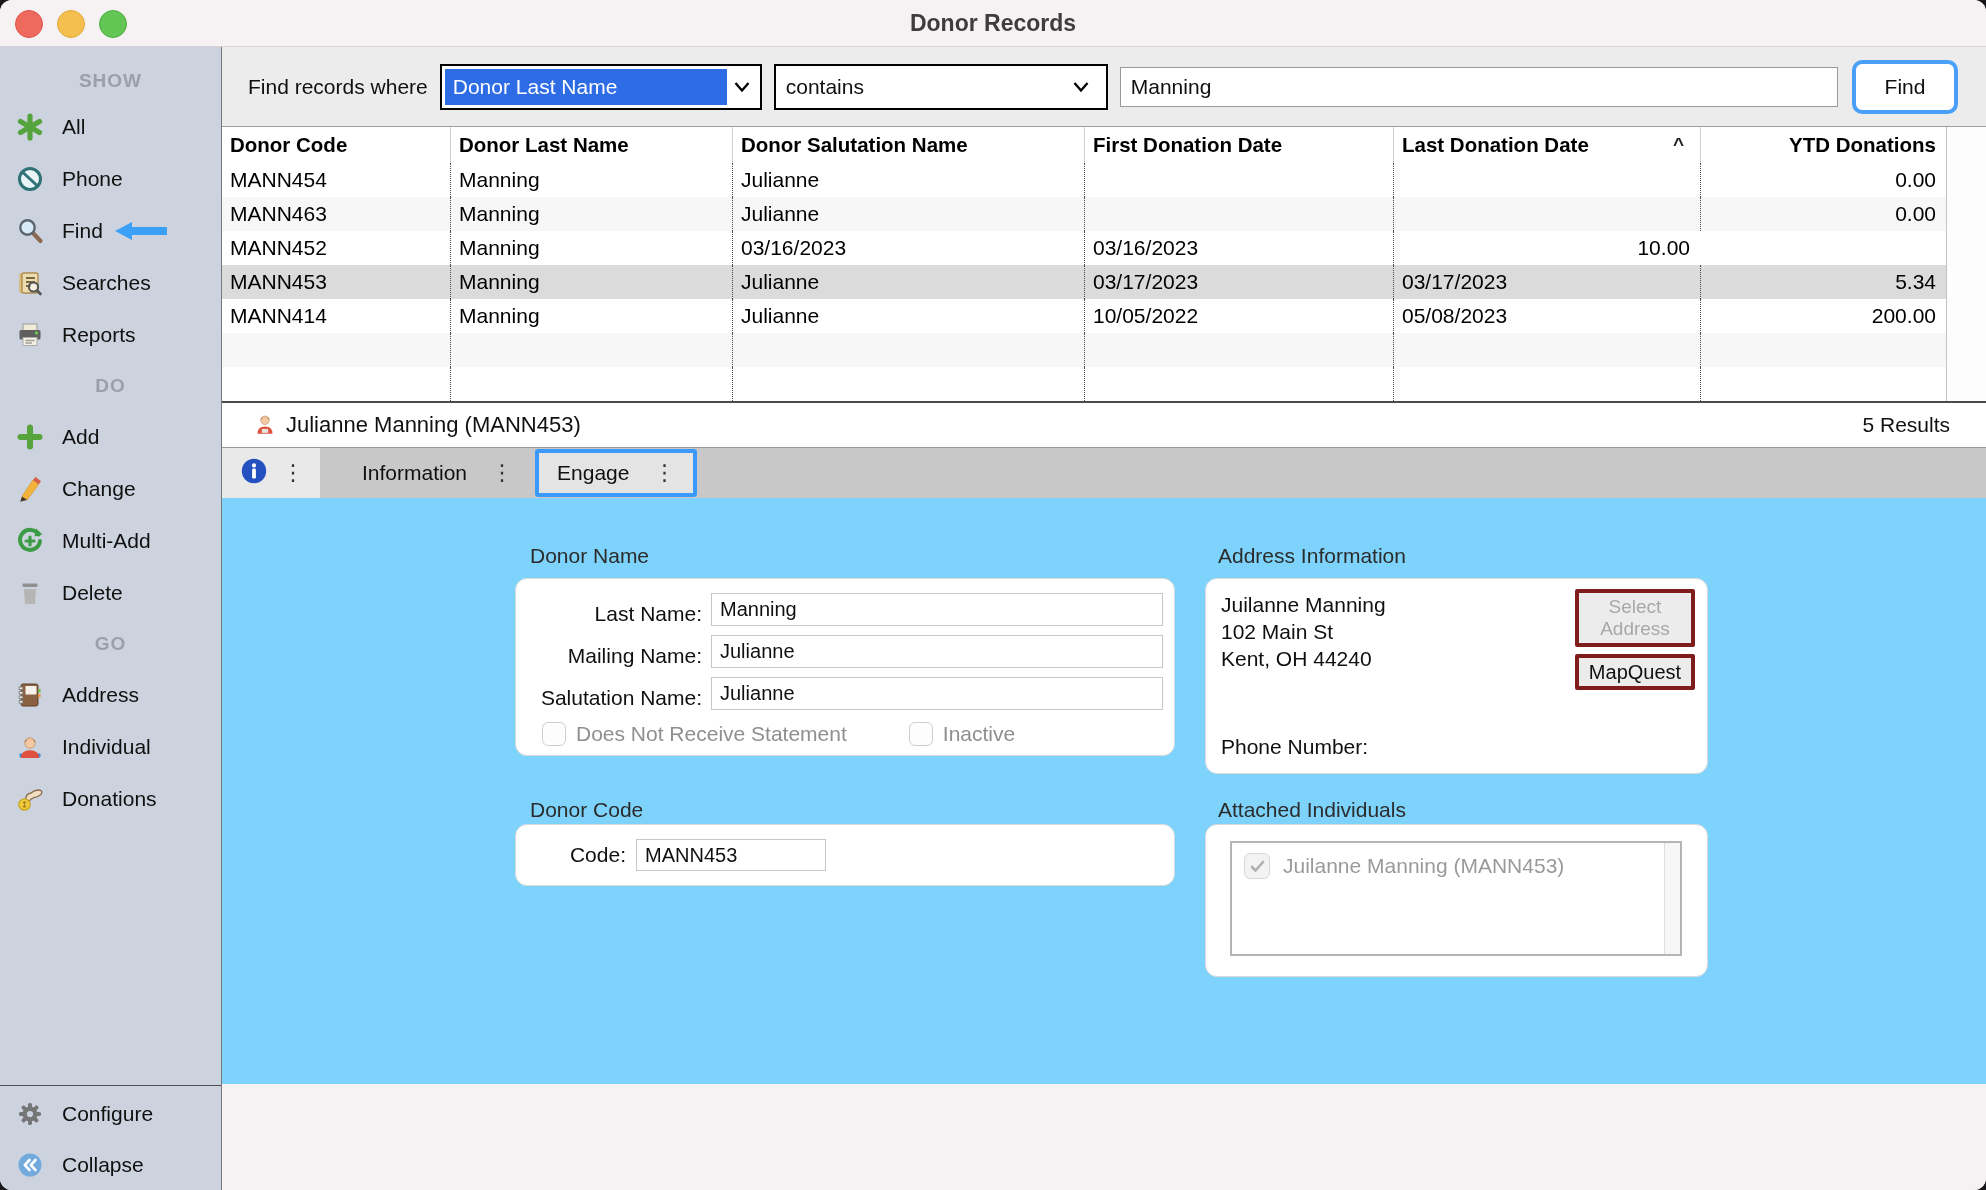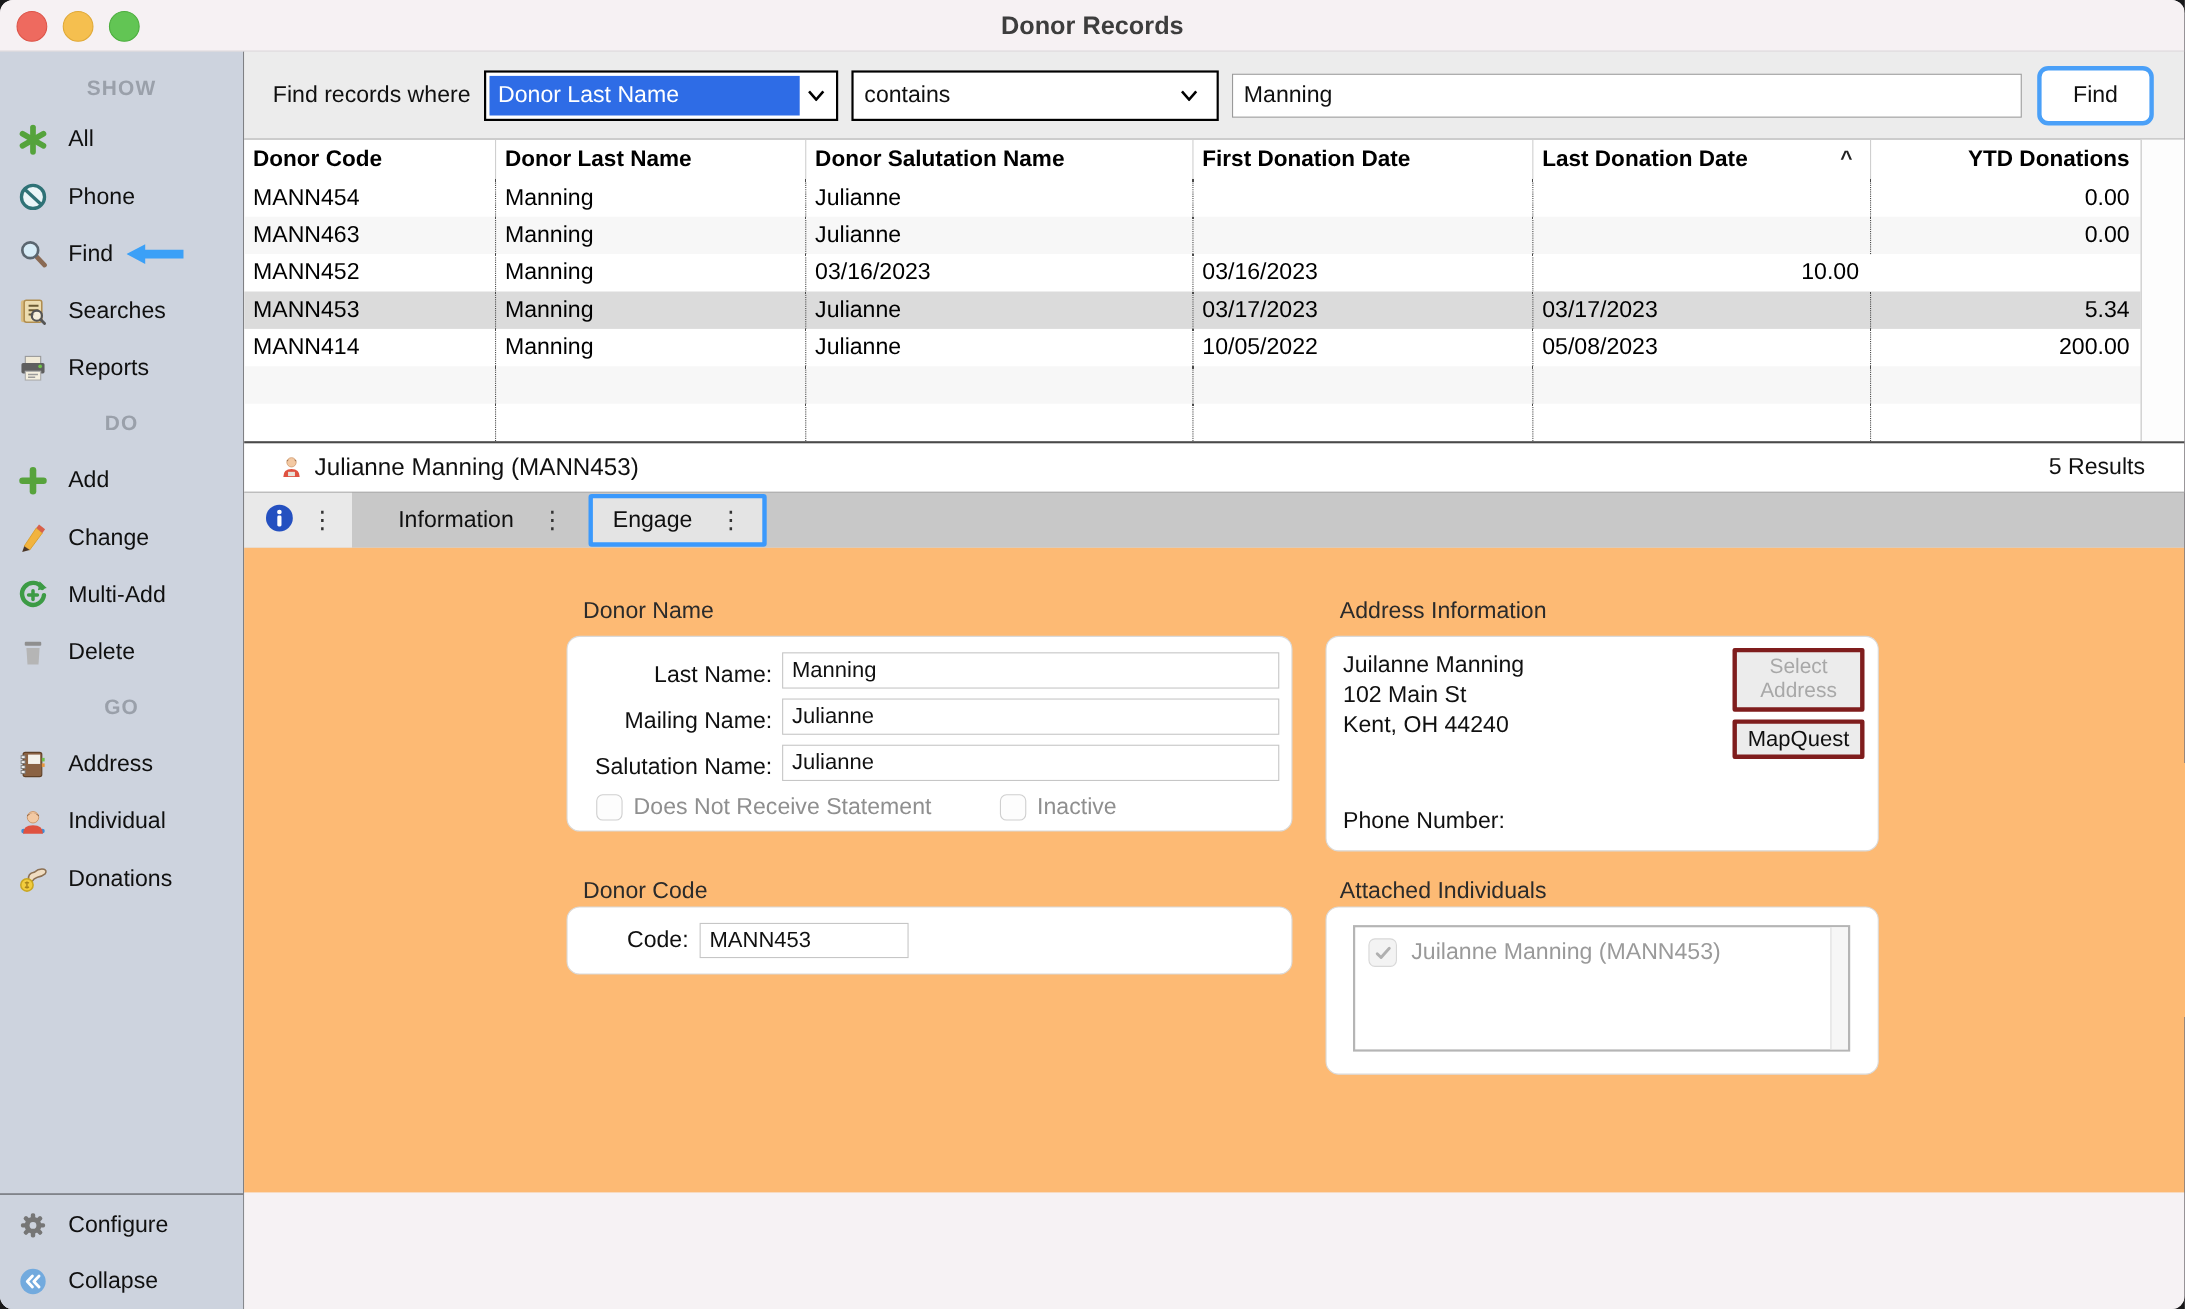--- a/index.html
+++ b/index.html
@@ -66,21 +66,21 @@
 
   
   .tab-bar{height:50px;background:#c8c8c8;display:flex;align-items:center;}
   .tb-info{height:50px;background:#e9e9e9;display:flex;align-items:center;padding:0 16px 0 18px;gap:14px;}
   .dots{font-size:22px;color:#333;line-height:1;}
   .tab{display:flex;align-items:center;gap:24px;font-size:21px;color:#101010;}
   .tab.information{margin-left:42px;}
   .tab.engage{margin-left:22px;height:48px;box-sizing:border-box;border:4px solid #3b99fc;border-radius:3px;background:#e4e4e4;padding:0 18px;}
 
   
-  .form-area{position:relative;height:586px;background:#fdba74;}
+  .form-area{position:relative;height:586px;background:#7dd3fc;}
   .bottom-strip{height:107px;background:#f6f2f4;}
   .grp-label{position:absolute;font-size:21px;color:#2b2b2b;}
   .card{position:absolute;background:#fff;border:1px solid #dadada;border-radius:12px;box-sizing:border-box;}
   .field-row{display:flex;align-items:flex-end;margin-top:9px;}
   .field-row:first-child{margin-top:14px;}
   .f-label{width:186px;text-align:right;padding-right:9px;font-size:21px;color:#101010;flex:0 0 186px;}
   .f-input{width:452px;height:33px;border:1px solid #c6c6c6;background:#fff;font-size:20px;font-family:"Liberation Sans",sans-serif;padding:0 8px;color:#101010;box-sizing:border-box;}
   .cb-row{display:flex;align-items:center;margin-top:12px;padding-left:26px;gap:10px;}
   .checkbox{width:24px;height:24px;box-sizing:border-box;border:1.5px solid #cfcfcf;border-radius:6px;background:#fdfdfd;flex:0 0 24px;display:flex;align-items:center;justify-content:center;}
   .checkbox.checked{background:#f3f3f3;border-color:#d8d8d8;width:26px;height:26px;flex-basis:26px;}

